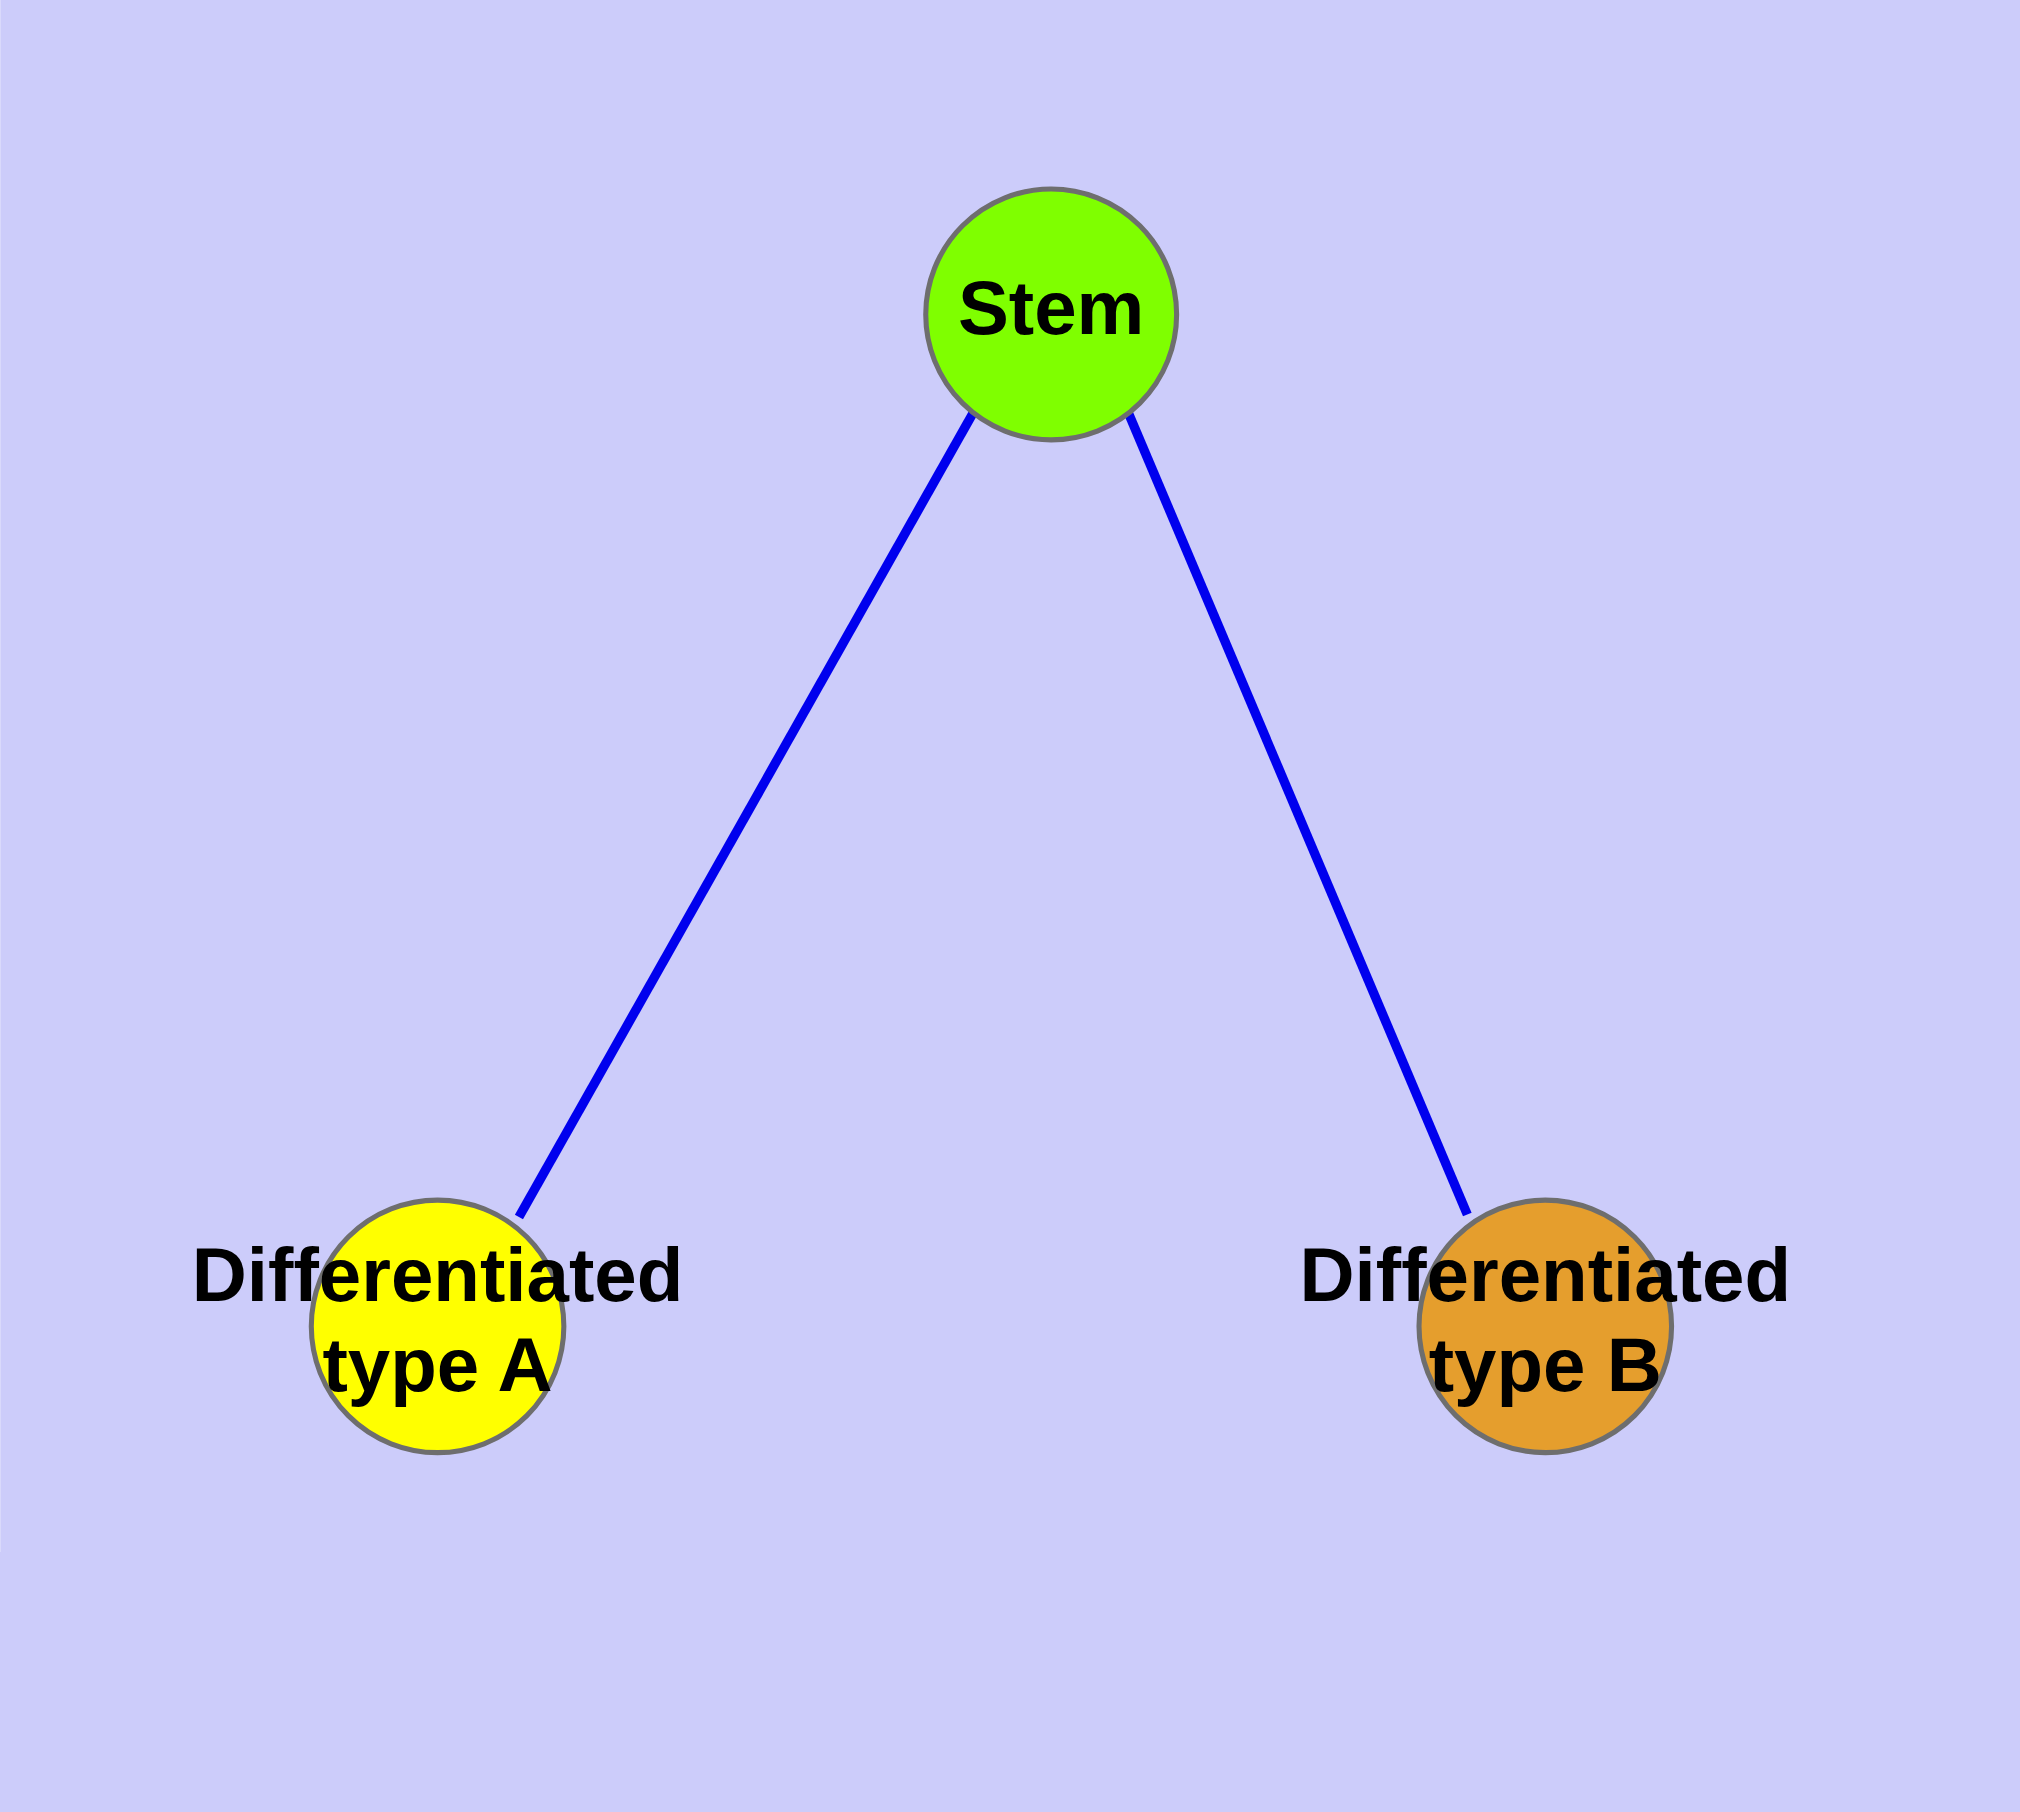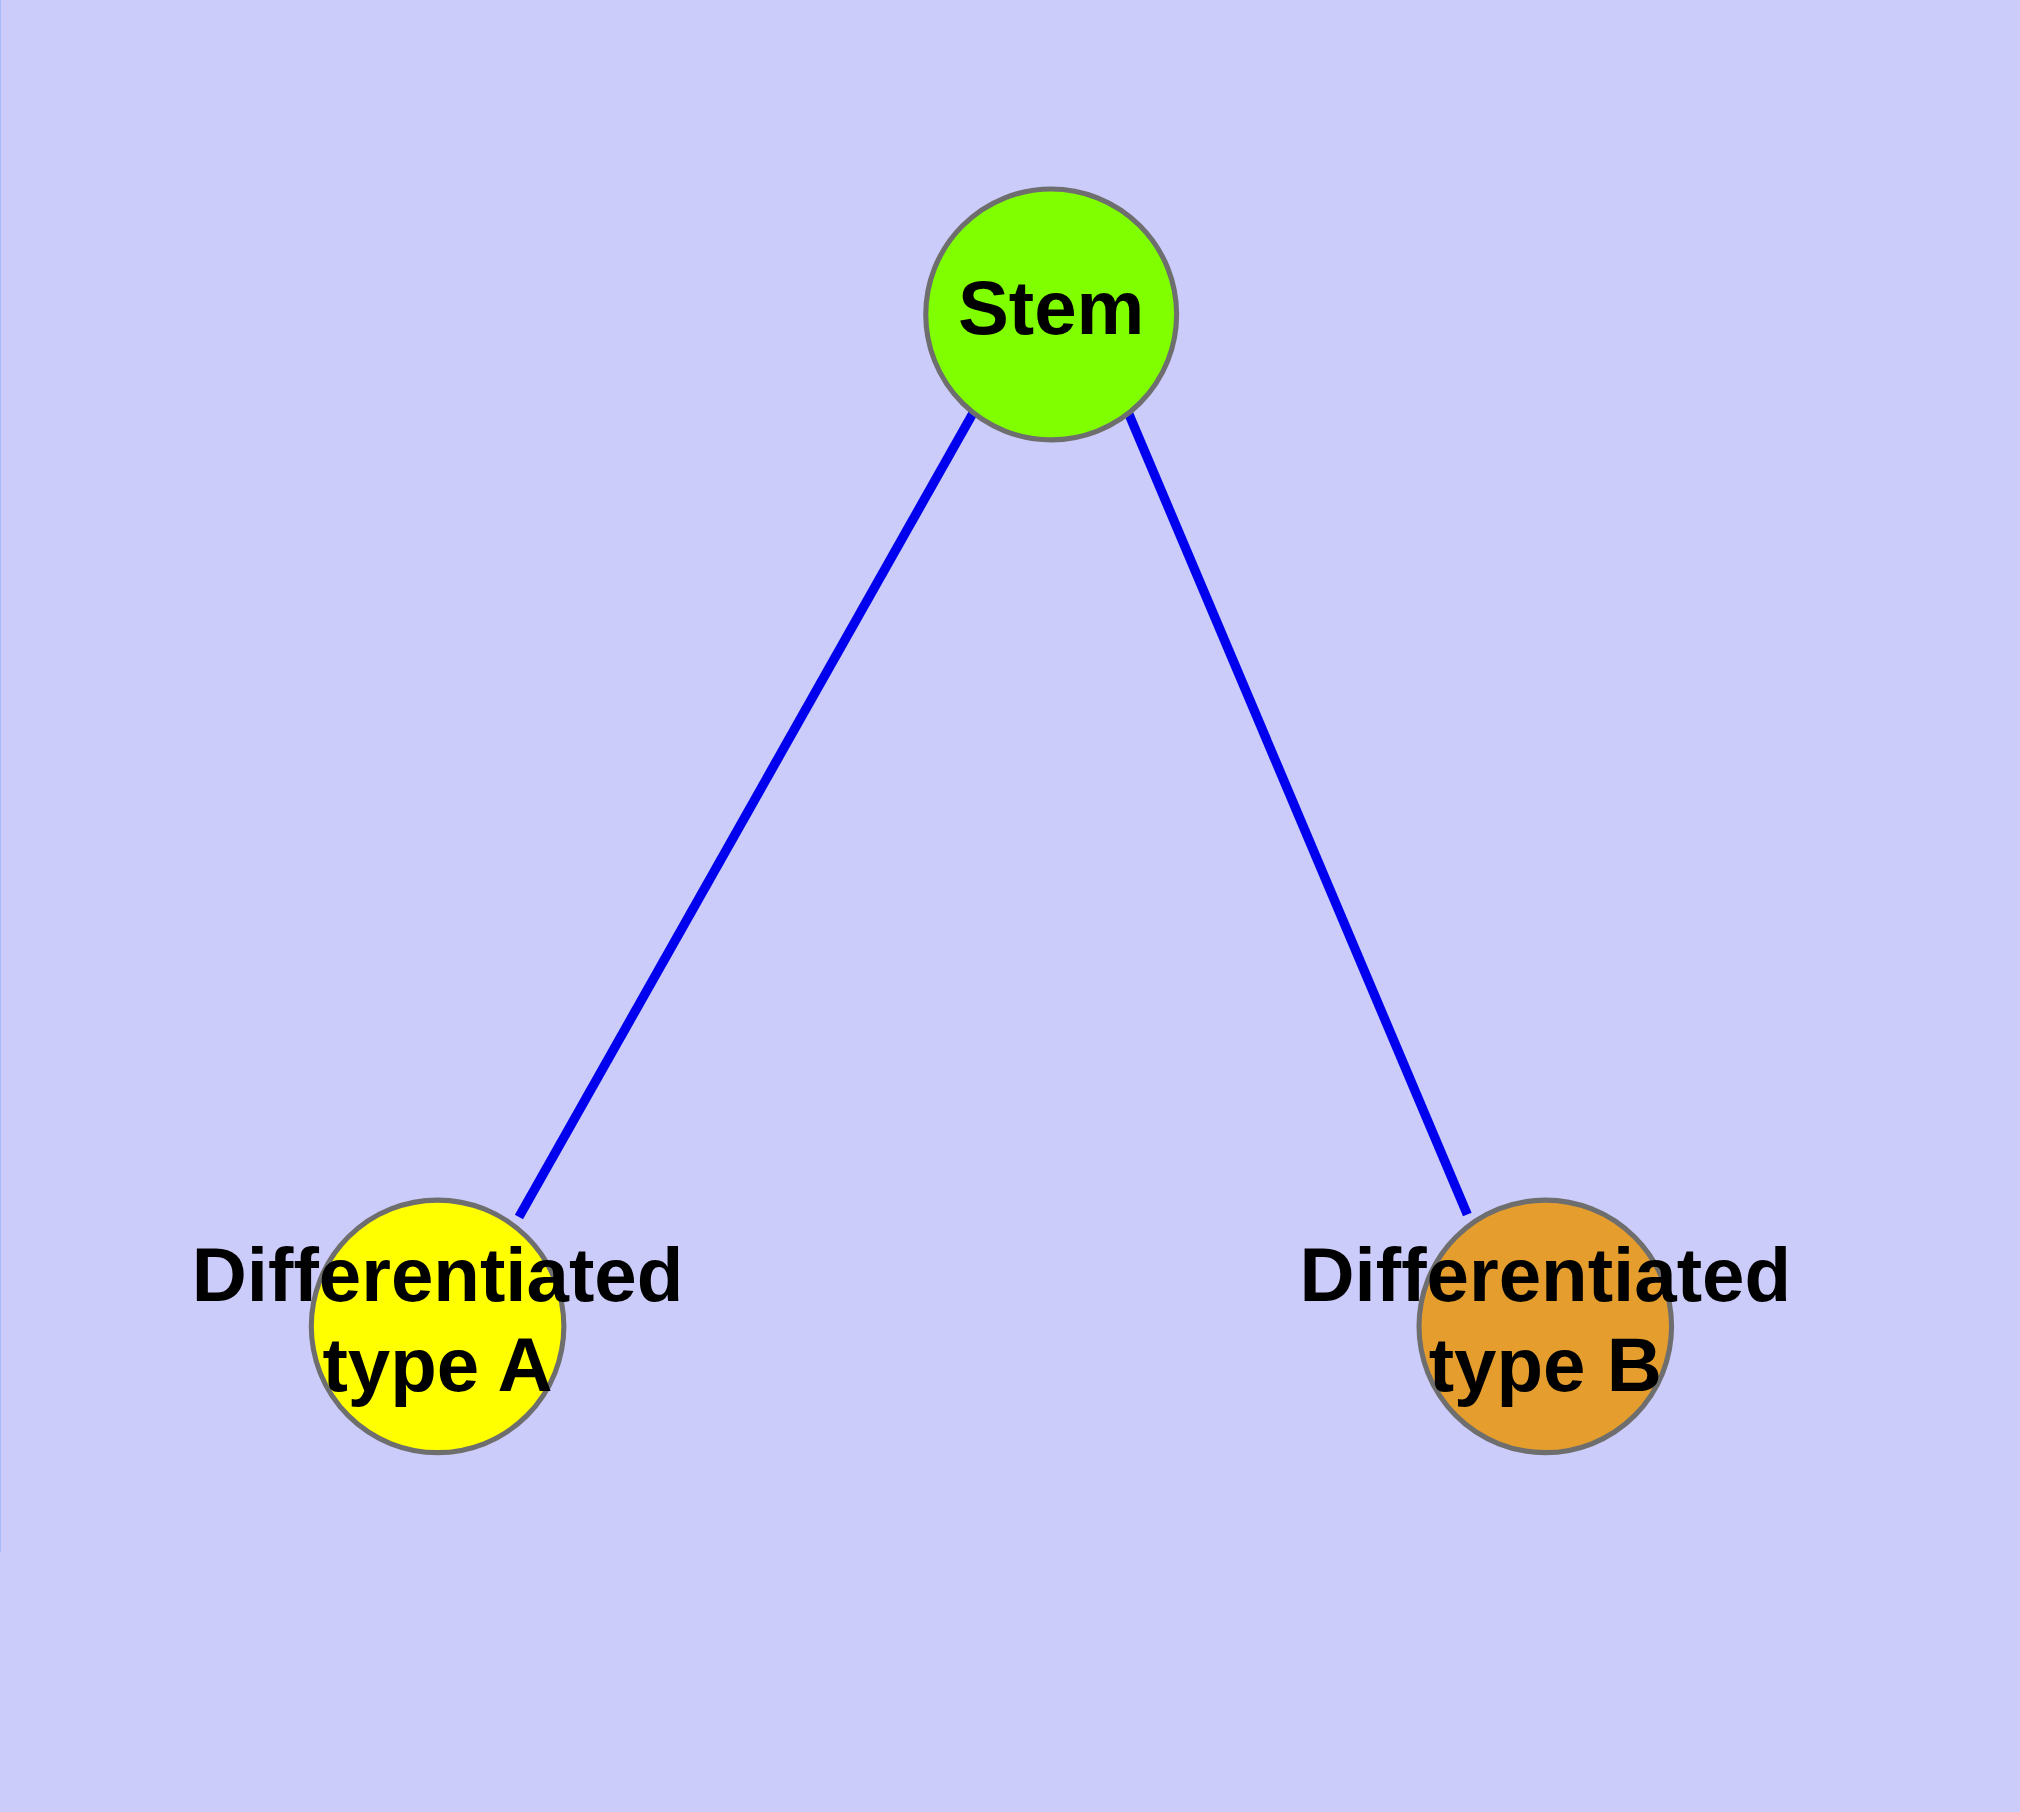--- a/index.html
+++ b/index.html
@@ -11,21 +11,21 @@
     overflow: hidden;
   }
   body {
     font-family: "Liberation Sans", sans-serif;
     background: #ccccfa;
   }
   #graph-canvas {
     position: relative;
     width: 2021px;
     height: 1552px;
-    background: #3b82f6;
+    background: #ffffff;
   }
   #graph-svg {
     position: absolute;
     top: 0;
     left: 0;
     width: 2021px;
     height: 1812px;
     display: block;
   }
   .node-label {

